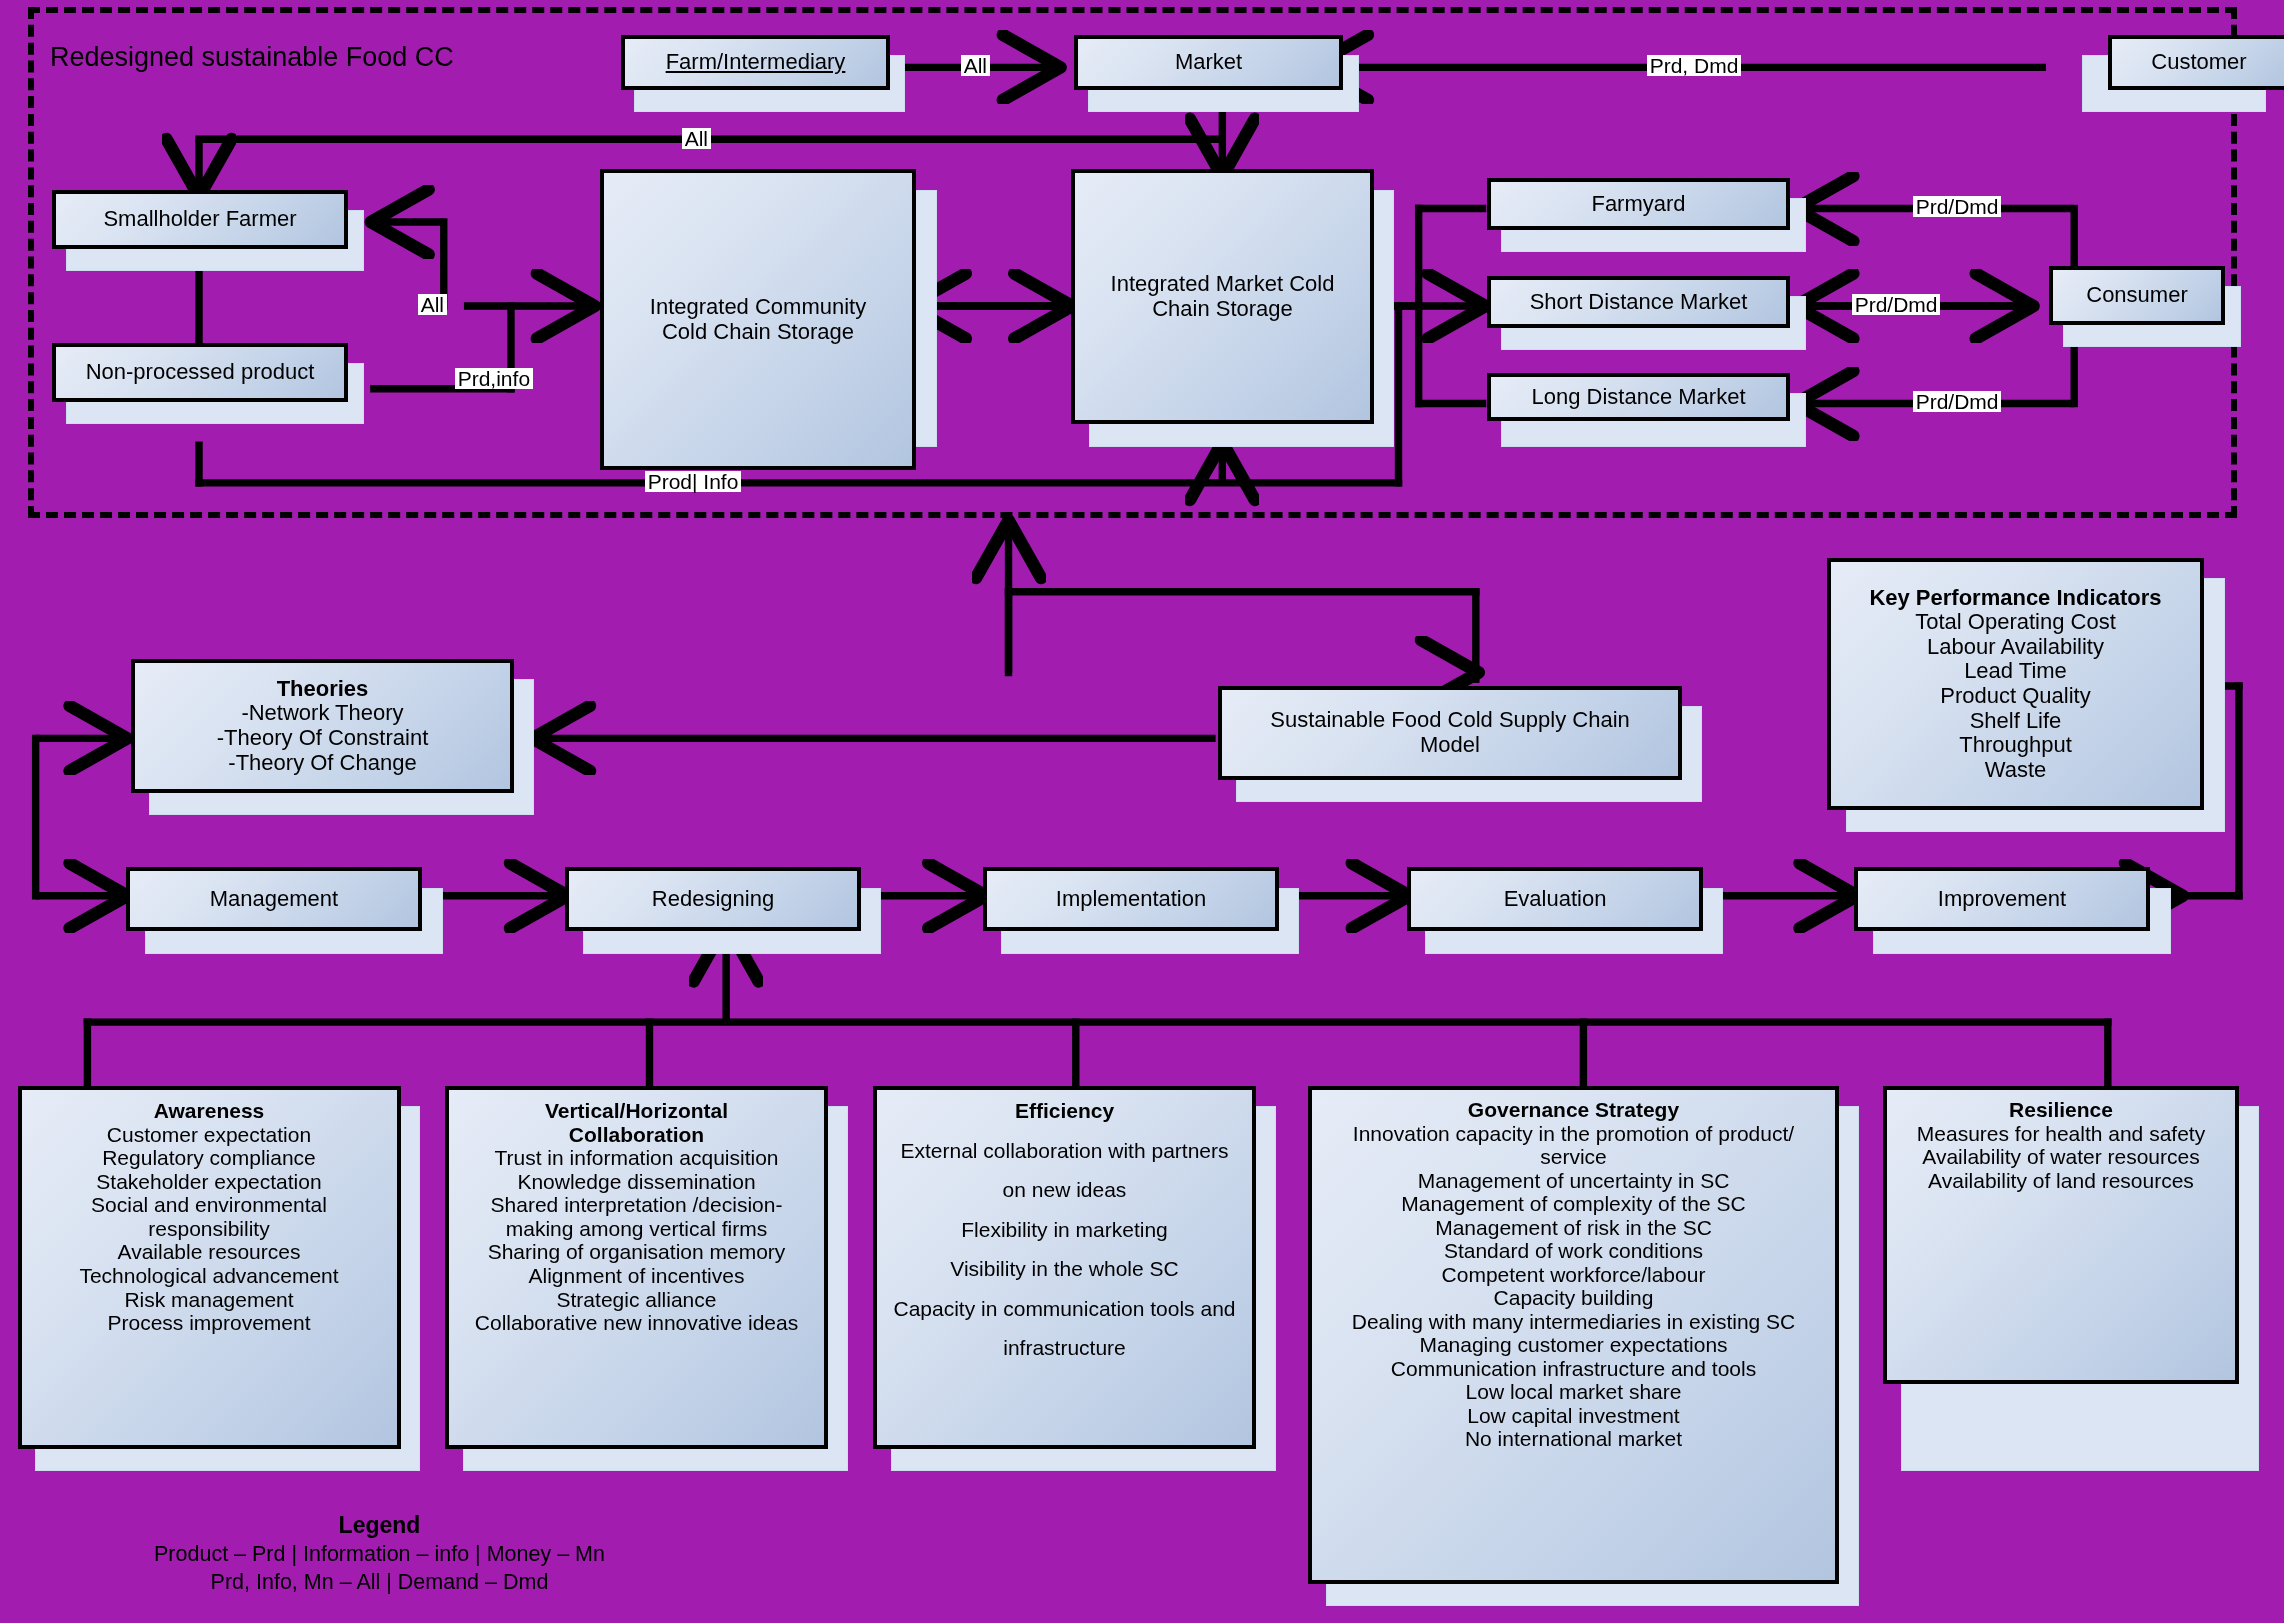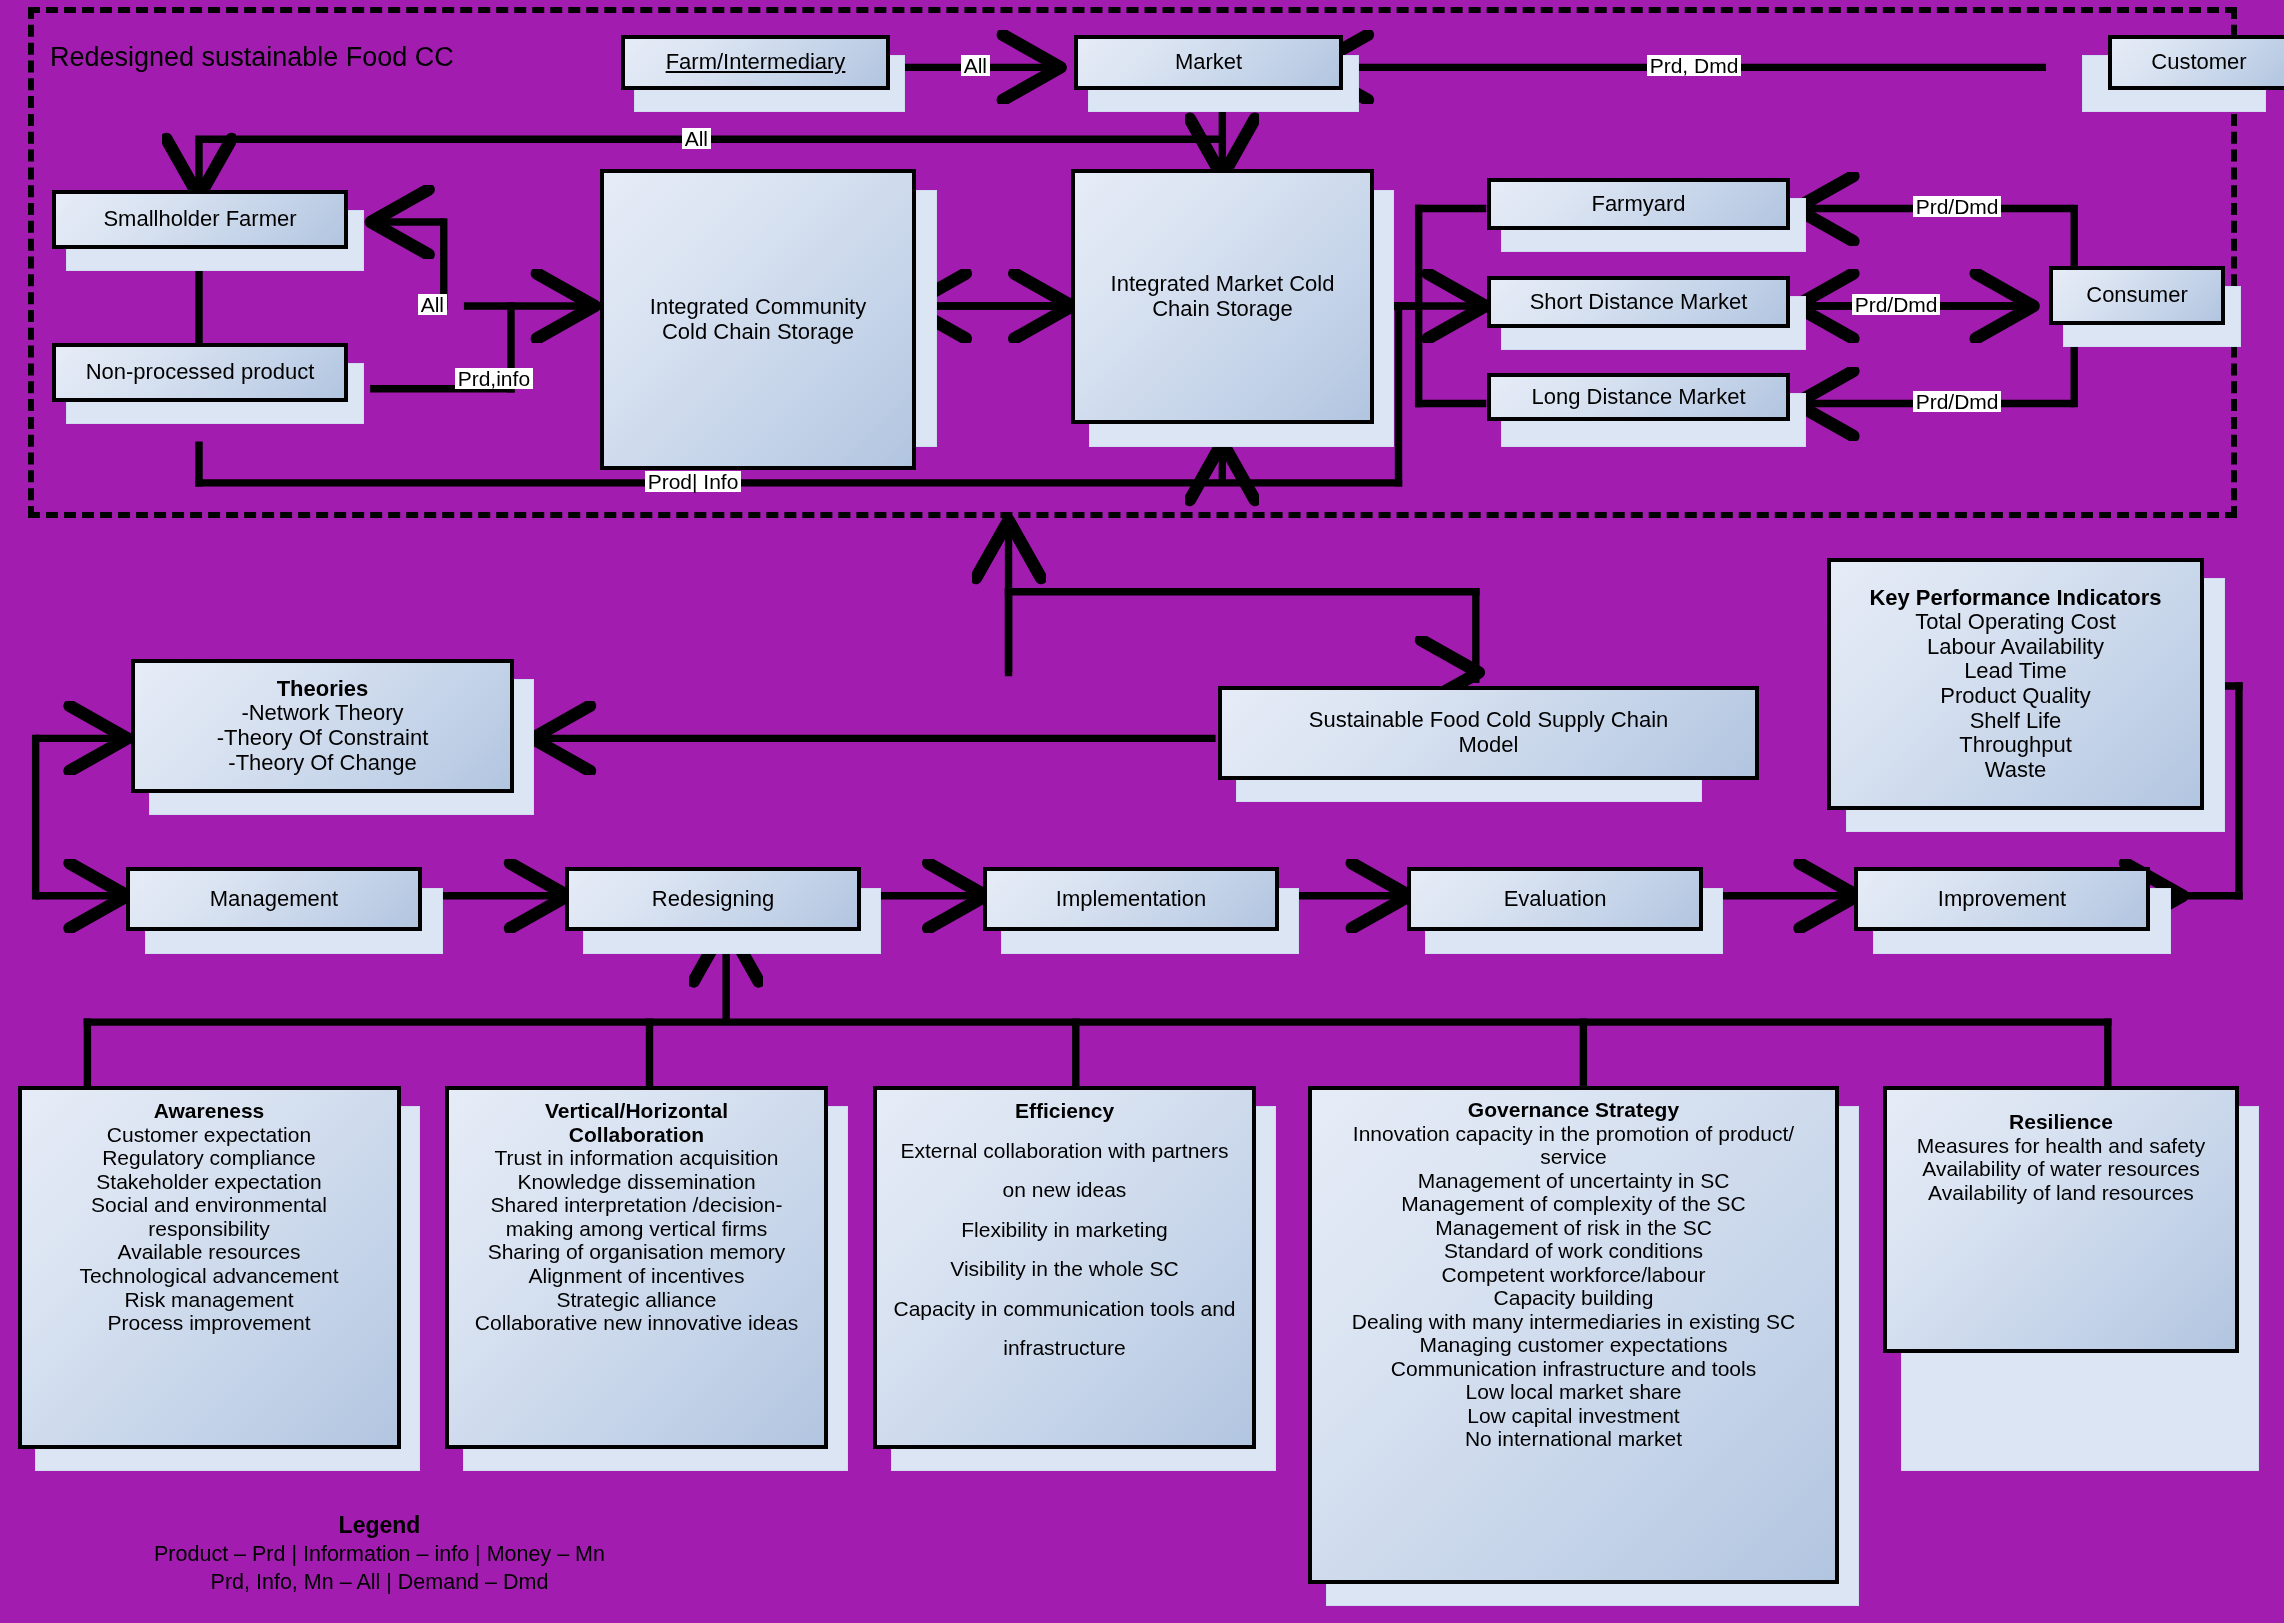--- a/index.html
+++ b/index.html
@@ -219,21 +219,21 @@
 
   <div class="shadow" style="left:149px;top:679px;width:383px;height:134px;"></div>
   <div class="node" style="left:131px;top:659px;width:383px;height:134px;font-size:22px;">
     <span class="ln ttl">Theories</span>
     <span class="ln">-Network Theory</span>
     <span class="ln">-Theory Of Constraint</span>
     <span class="ln">-Theory Of Change</span>
   </div>
 
   <div class="shadow" style="left:1236px;top:706px;width:464px;height:94px;"></div>
-  <div class="node" style="left:1218px;top:686px;width:541px;height:94px;font-size:22px;">
+  <div class="node" style="left:1218px;top:686px;width:464px;height:94px;font-size:22px;">
     <span class="ln">Sustainable Food Cold Supply Chain</span>
     <span class="ln">Model</span>
   </div>
 
   <div class="shadow" style="left:145px;top:888px;width:296px;height:64px;"></div>
   <div class="node" style="left:126px;top:867px;width:296px;height:64px;font-size:22px;">
     <span class="ln">Management</span>
   </div>
 
   <div class="shadow" style="left:583px;top:888px;width:296px;height:64px;"></div>
@@ -307,21 +307,21 @@
     <span class="ln">Capacity building</span>
     <span class="ln">Dealing with many intermediaries in existing SC</span>
     <span class="ln">Managing customer expectations</span>
     <span class="ln">Communication infrastructure and tools</span>
     <span class="ln">Low local market share</span>
     <span class="ln">Low capital investment</span>
     <span class="ln">No international market</span>
   </div>
 
   <div class="shadow" style="left:1901px;top:1106px;width:356px;height:363px;"></div>
-  <div class="node" style="left:1883px;top:1086px;width:356px;height:267px;font-size:21px;justify-content:flex-start;padding-top:20px;">
+  <div class="node" style="left:1883px;top:1086px;width:356px;height:298px;font-size:21px;justify-content:flex-start;padding-top:8px;">
     <span class="ln ttl">Resilience</span>
     <span class="ln">Measures for health and safety</span>
     <span class="ln">Availability of water resources</span>
     <span class="ln">Availability of land resources</span>
   </div>
 
   <div class="legend" style="left:87px;top:1511px;width:585px;">
     <div class="lg-t">Legend</div>
     <div class="lg-l">Product – Prd  | Information – info | Money – Mn</div>
     <div class="lg-l">Prd, Info, Mn – All | Demand – Dmd</div>

